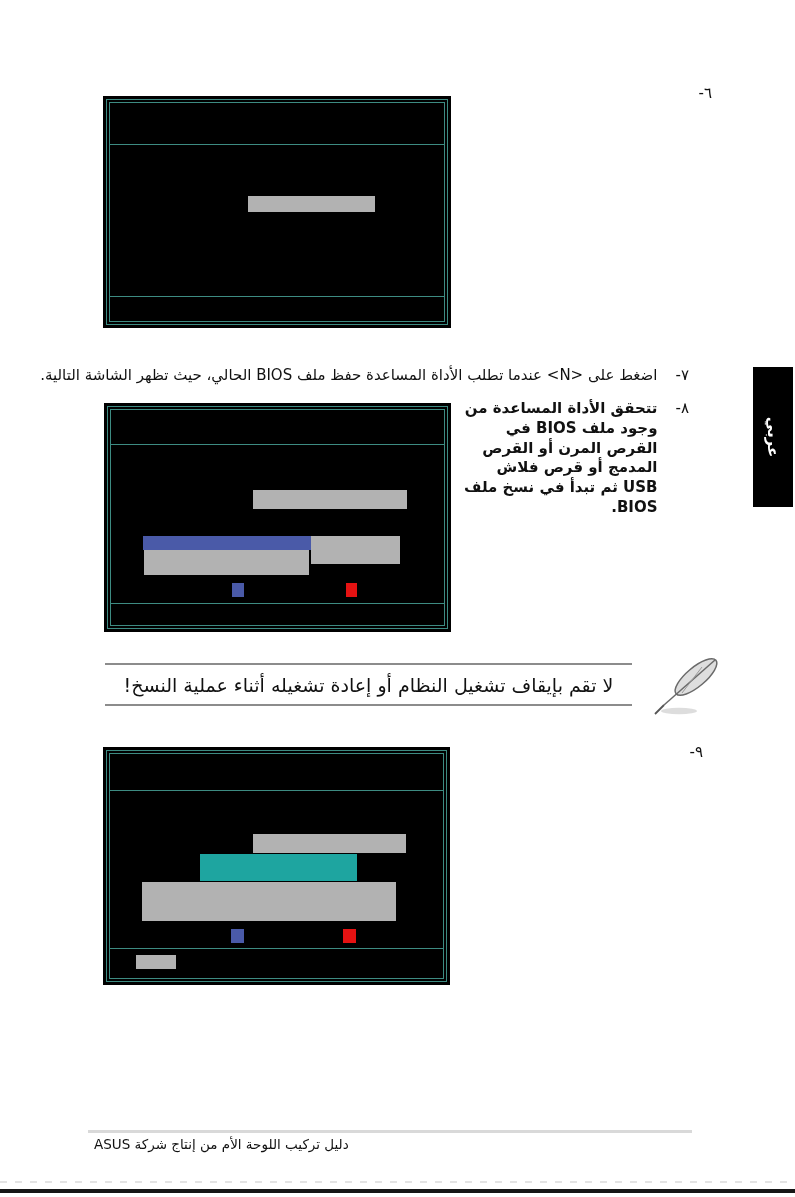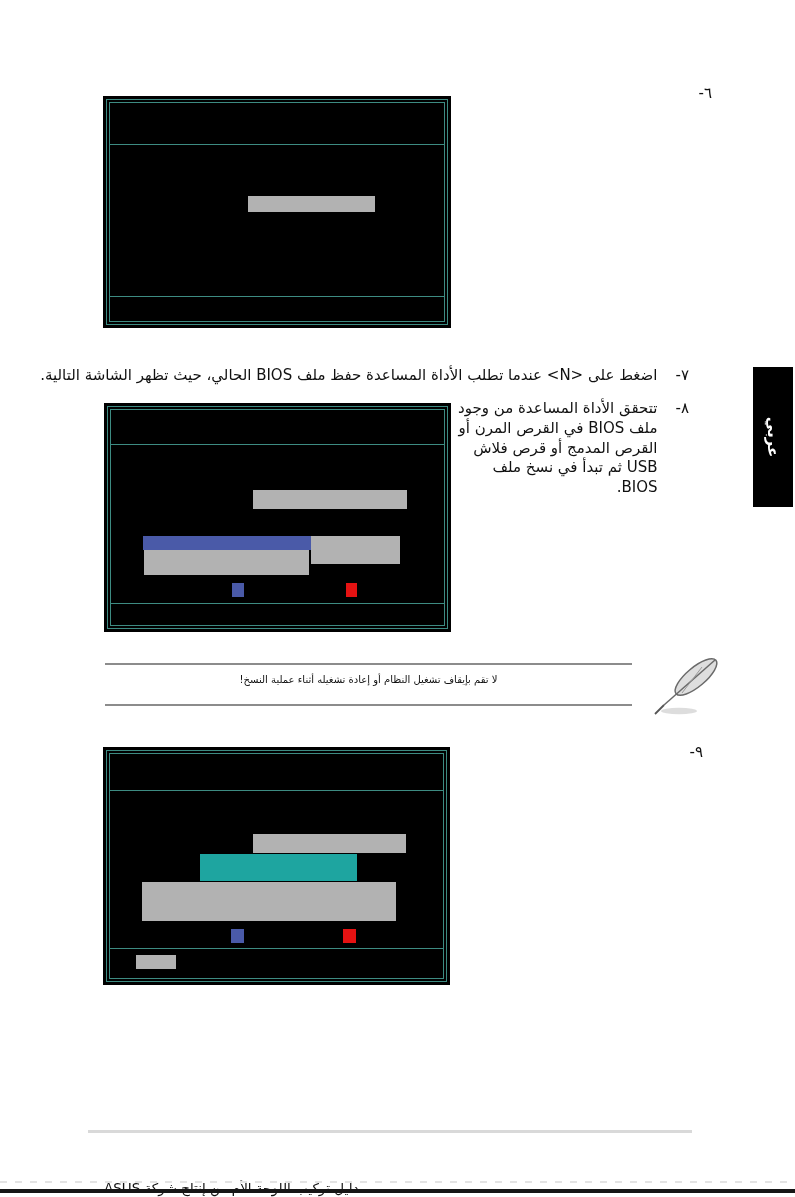--- a/index.html
+++ b/index.html
@@ -16,49 +16,49 @@
   }
   
   .step{position:absolute;direction:rtl;display:flex;gap:18px;font-size:15px;line-height:1.32;text-align:right;}
   .step-num{flex:0 0 auto;white-space:nowrap;}
   .step-text{display:block;}
   #step6{top:84px;right:83px;}
   #step6 .step-text{width:216px;}
   #step7{top:366px;right:106px;}
   #step7 .step-text{white-space:nowrap;}
   #step8{top:399px;right:106px;}
-  #step8 .step-text{width:200px;}
+  #step8 .step-text{width:200px;font-weight:bold;}
   #step9{top:743px;right:92px;}
   #step9 .step-text{width:210px;}
   
   .shot{position:absolute;background:#000;}
   .shot .frame{position:absolute;border:1px solid var(--teal);}
   .shot .frame.outer{inset:3px;}
   .shot .frame.inner{inset:6px;}
   .shot .hline{position:absolute;left:7px;right:7px;height:1px;background:var(--teal);}
   .bar{position:absolute;}
   .bar.gray{background:var(--bar-gray);}
   .bar.blue{background:var(--bar-blue);}
   .bar.red{background:var(--bar-red);}
   .bar.teal{background:var(--bar-teal);}
   #shot1{left:103px;top:96px;width:348px;height:232px;}
   #shot2{left:104px;top:403px;width:347px;height:229px;}
   #shot3{left:103px;top:747px;width:347px;height:238px;}
   
   .note-rule{position:absolute;left:105px;width:527px;height:2px;background:#8c8c8c;}
   #note-rule-top{top:663px;}
   #note-rule-bottom{top:704px;}
-  .note-text{position:absolute;left:105px;top:674px;width:527px;direction:rtl;text-align:center;font-size:10px;}
+  .note-text{position:absolute;left:105px;top:674px;width:527px;direction:rtl;text-align:center;font-size:19px;}
   .note-icon{position:absolute;left:652px;top:653px;width:76px;height:64px;}
   
   .lang-tab{position:absolute;left:753px;top:367px;width:40px;height:140px;background:#000;display:flex;align-items:center;justify-content:center;}
   .lang-tab span{transform:rotate(90deg);color:#fff;font-size:15px;font-weight:bold;letter-spacing:1px;white-space:nowrap;}
   
   .footer-rule{position:absolute;left:88px;top:1130px;width:604px;height:3px;background:#d9d9d9;}
-  .footer-text{position:absolute;left:104px;top:1136px;direction:rtl;font-size:13.5px;white-space:nowrap;margin-top:44px;}
+  .footer-text{position:absolute;left:94px;top:1136px;direction:rtl;font-size:13.5px;white-space:nowrap;}
   .edge-noise{position:absolute;left:0;top:1181px;width:795px;height:2px;
     background:repeating-linear-gradient(90deg,#e3e3e3 0 7px,transparent 7px 15px);}
   .page-edge{position:absolute;left:0;top:1189px;width:795px;height:4px;background:#161616;}
 </style>
 </head>
 <body>
 
 <div class="page">
 
   <div class="step" id="step6">

